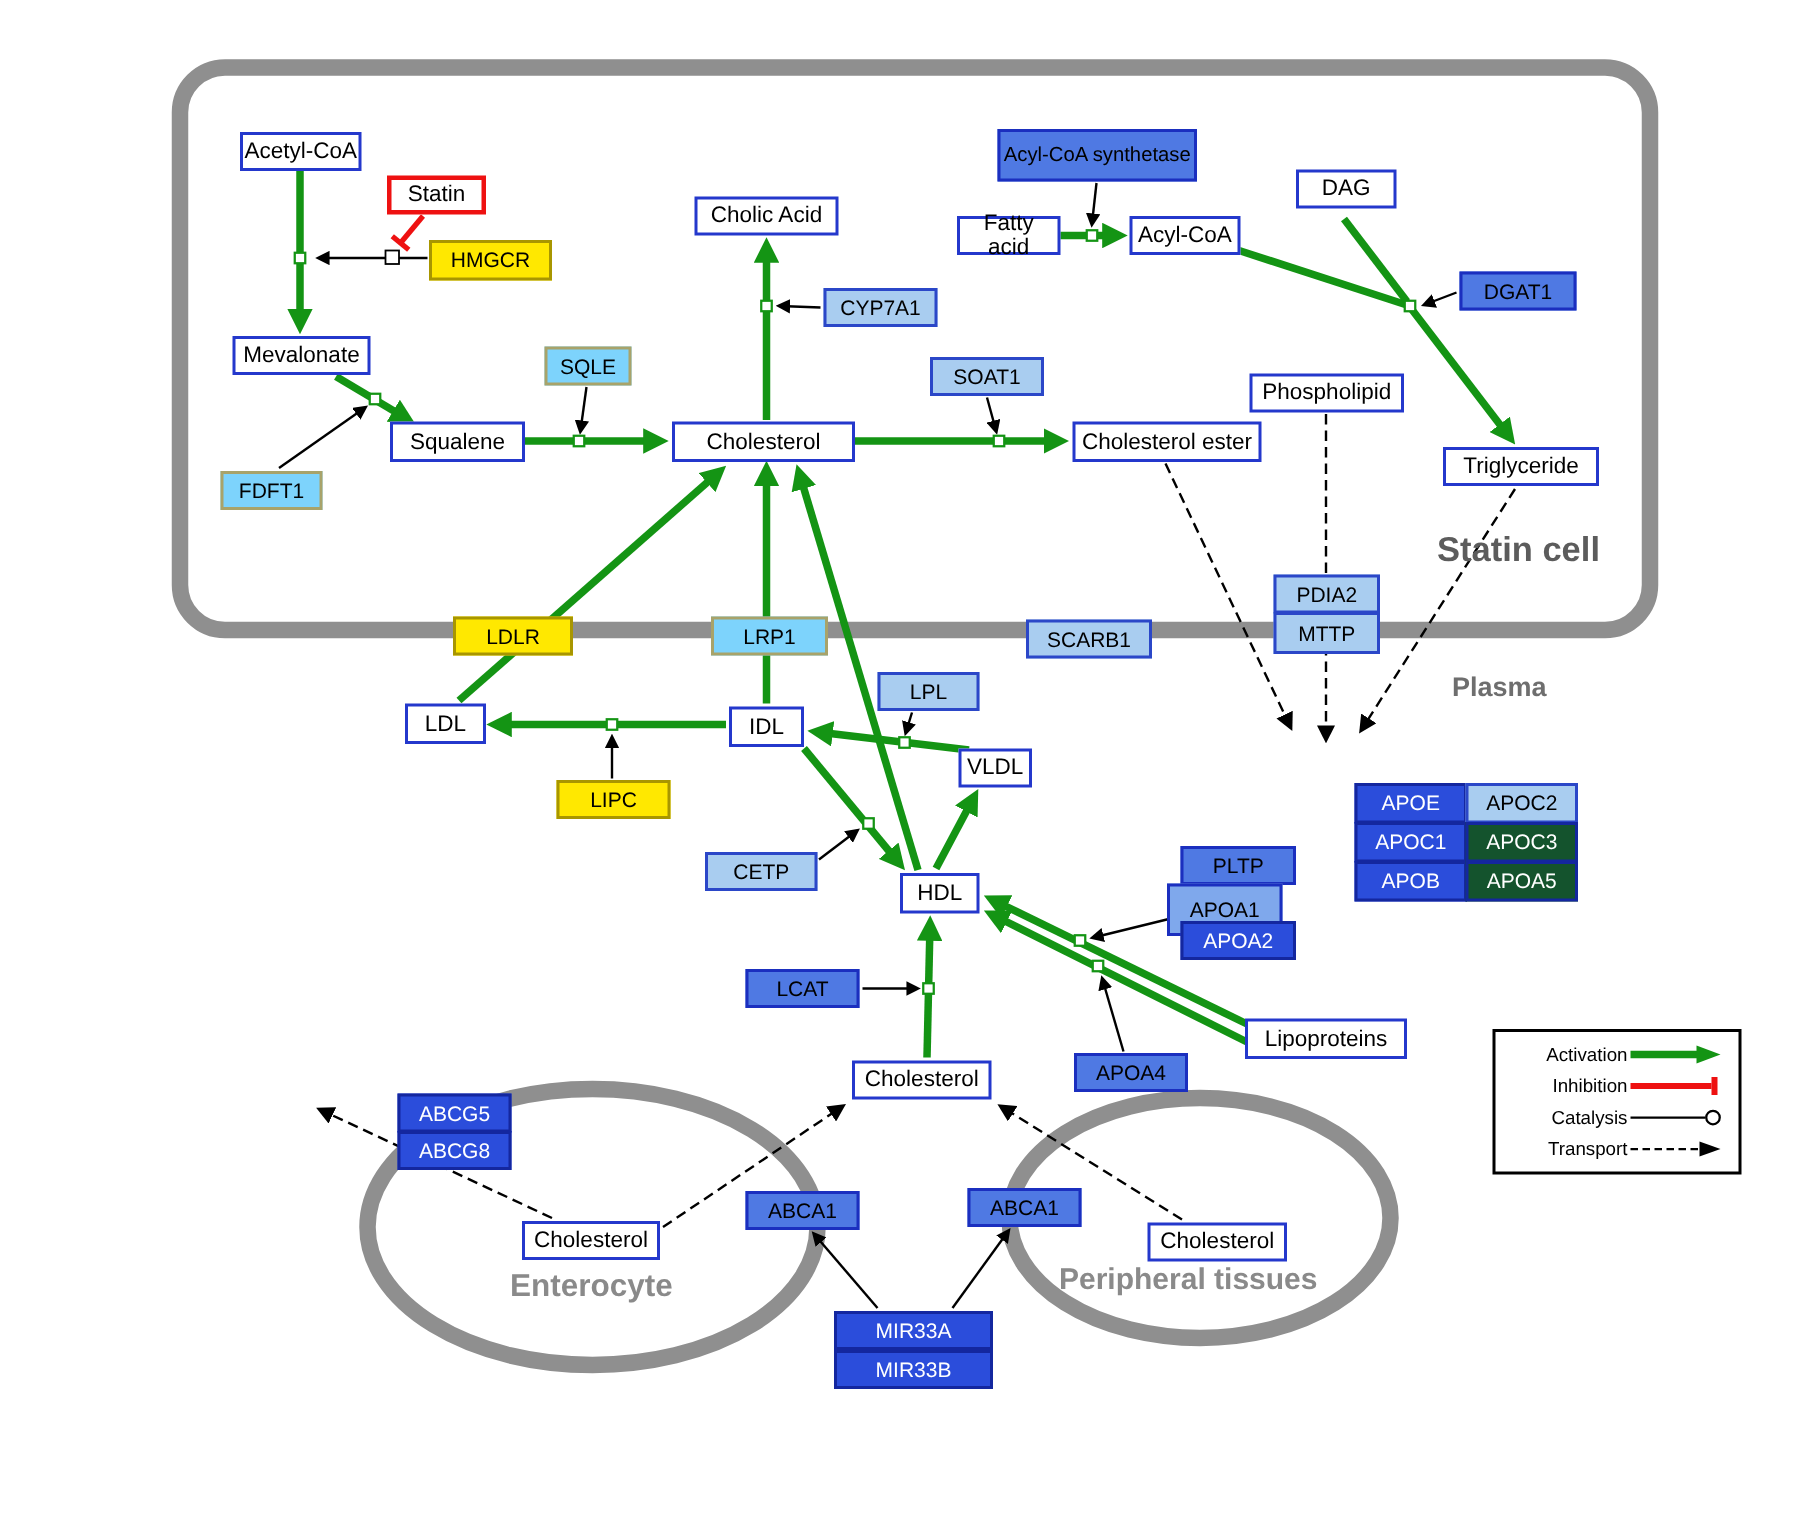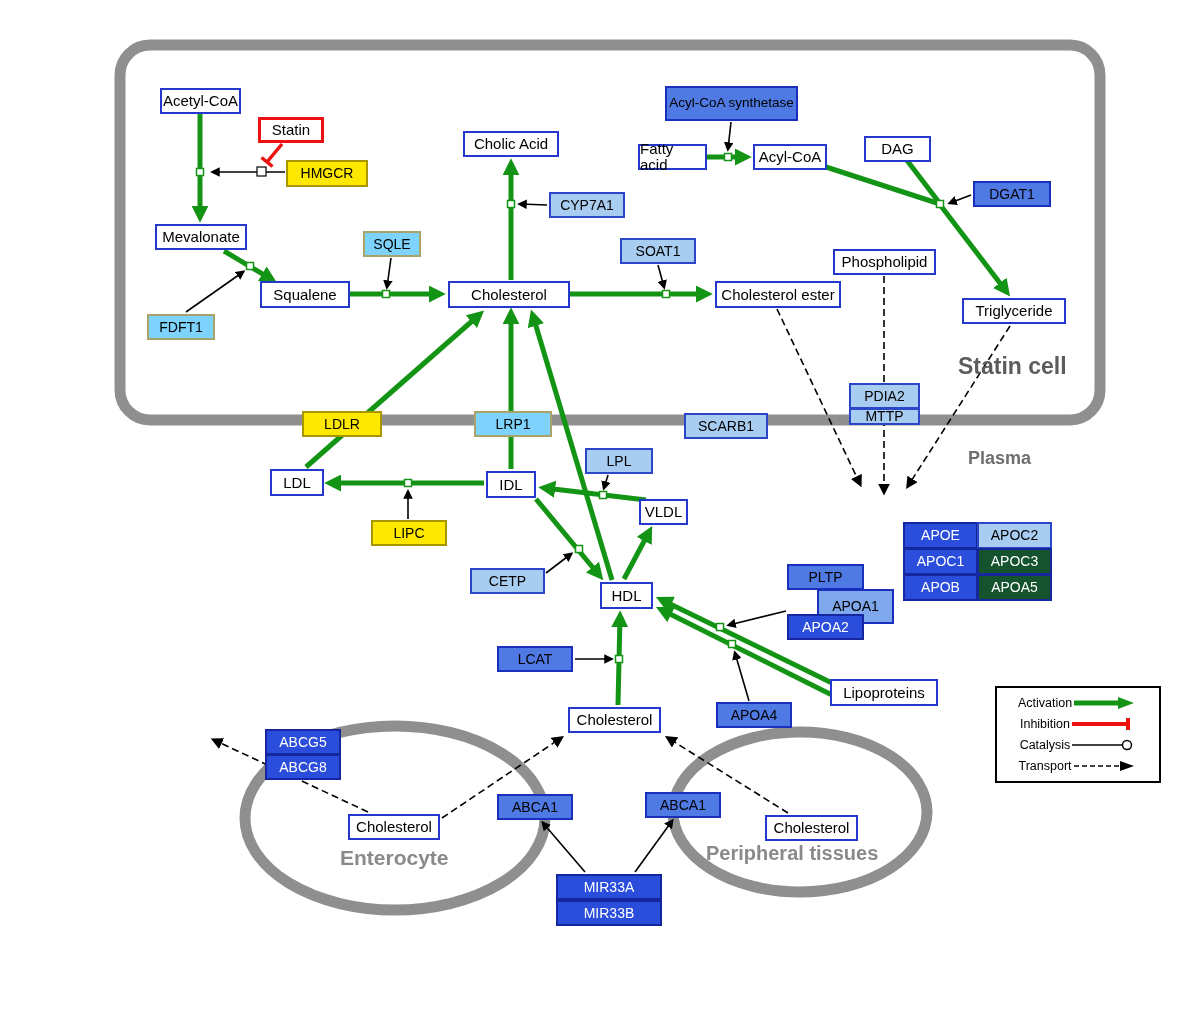--- a/index.html
+++ b/index.html
@@ -1,33 +1,33 @@
 <!DOCTYPE html>
 <html><head>
 <meta charset="utf-8">
 <style>
   *{box-sizing:border-box;margin:0;padding:0}
   body{font-family:"Liberation Sans",sans-serif;background:#fff}
   #canvas{position:relative;width:1200px;height:1013px;background:#fff;overflow:hidden}
   #edges{position:absolute;left:0;top:0;z-index:1}
-  .node{position:absolute;display:flex;align-items:center;justify-content:center;
+  .node{position:absolute;display:flex;align-items:center;justify-content:center;text-align:center;
         font-size:15px;color:#000;background:#fff;border:2px solid #2438cc;z-index:2;line-height:1.05}
   .gene{font-size:14px}
   .statin-box{border:3px solid #ee1111}
   .yellow{background:#ffe800;border-color:#a89600}
   .paleyellow{background:#7dd3fc;border-color:#a8a36a}
   .lightblue{background:#a9cdf0;border-color:#2b47c8}
   .lblue2{background:#7fa8ec;border-color:#1b2fbf}
   .medblue{background:#4f79e3;border-color:#1b2fbf}
   .medblue2{background:#14532d;border-color:#14279f;color:#fff}
   .darkblue{background:#2b4ddb;border-color:#14279f;color:#fff}
   .region-label{position:absolute;font-weight:bold;color:#6e6e6e;z-index:1;white-space:nowrap}
   .legend{position:absolute;left:995px;top:686px;width:166px;border:2px solid #000;background:#fff;
           padding:8px 8px;display:flex;flex-direction:column;gap:7px;z-index:2}
-  .legend-row{display:flex;justify-content:center;align-items:center;font-size:12.5px;color:#000}
+  .legend-row{display:flex;justify-content:flex-end;align-items:center;font-size:12.5px;color:#000}
 </style>
 </head>
 <body>
 
 <div id="canvas">
 
 <svg id="edges" width="1200" height="1013" viewBox="0 0 1200 1013">
   <defs>
     <marker id="ag" viewBox="0 0 10 10" refX="6" refY="5" markerWidth="3.4" markerHeight="3.4" orient="auto">
           <path d="M0,0 L10,5 L0,10 z" fill="#149414"></path>
@@ -131,38 +131,38 @@
 <div class="node" style="left:260px;top:281px;width:90px;height:27px">Squalene</div>
 <div class="node gene paleyellow" style="left:363px;top:231px;width:58px;height:26px">SQLE</div>
 <div class="node" style="left:463px;top:131px;width:96px;height:26px">Cholic Acid</div>
 <div class="node gene lightblue" style="left:549px;top:192px;width:76px;height:26px">CYP7A1</div>
 <div class="node" style="left:448px;top:281px;width:122px;height:27px">Cholesterol</div>
 <div class="node gene lightblue" style="left:620px;top:238px;width:76px;height:26px">SOAT1</div>
 <div class="node" style="left:715px;top:281px;width:126px;height:27px">Cholesterol ester</div>
 <div class="node gene medblue" style="left:665px;top:86px;width:133px;height:35px;font-size:13.5px">Acyl-CoA synthetase</div>
 <div class="node" style="left:638px;top:144px;width:69px;height:26px">Fatty acid</div>
 <div class="node" style="left:753px;top:144px;width:74px;height:26px">Acyl-CoA</div>
-<div class="node" style="left:864px;top:136px;width:67px;height:26px">DAG</div>
+<div class="node" style="left:864px;top:113px;width:67px;height:26px">DAG</div>
 <div class="node gene medblue" style="left:973px;top:181px;width:78px;height:26px">DGAT1</div>
 <div class="node" style="left:833px;top:249px;width:103px;height:26px">Phospholipid</div>
 <div class="node" style="left:962px;top:298px;width:104px;height:26px">Triglyceride</div>
 <div class="node gene lightblue" style="left:849px;top:383px;width:71px;height:26px">PDIA2</div>
-<div class="node gene lightblue" style="left:849px;top:408px;width:71px;height:17px">MTTP</div>
+<div class="node gene lightblue" style="left:849px;top:408px;width:71px;height:28px">MTTP</div>
 <div class="node gene yellow" style="left:302px;top:411px;width:80px;height:26px">LDLR</div>
 <div class="node gene paleyellow" style="left:474px;top:411px;width:78px;height:26px">LRP1</div>
 <div class="node gene lightblue" style="left:684px;top:413px;width:84px;height:26px">SCARB1</div>
 <div class="node" style="left:270px;top:469px;width:54px;height:27px">LDL</div>
 <div class="node" style="left:486px;top:471px;width:50px;height:27px">IDL</div>
 <div class="node gene lightblue" style="left:585px;top:448px;width:68px;height:26px">LPL</div>
 <div class="node" style="left:639px;top:499px;width:49px;height:26px">VLDL</div>
 <div class="node gene yellow" style="left:371px;top:520px;width:76px;height:26px">LIPC</div>
 <div class="node gene lightblue" style="left:470px;top:568px;width:75px;height:26px">CETP</div>
 <div class="node" style="left:600px;top:582px;width:53px;height:27px">HDL</div>
 <div class="node gene medblue" style="left:787px;top:564px;width:77px;height:26px">PLTP</div>
-<div class="node gene lblue2" style="left:817px;top:589px;width:77px;height:35px">APOA1</div>
+<div class="node gene lblue2" style="left:778px;top:589px;width:77px;height:35px">APOA1</div>
 <div class="node gene darkblue" style="left:787px;top:614px;width:77px;height:26px">APOA2</div>
 <div class="node gene darkblue" style="left:903px;top:522px;width:75px;height:27px">APOE</div>
 <div class="node gene lightblue" style="left:977px;top:522px;width:75px;height:27px">APOC2</div>
 <div class="node gene darkblue" style="left:903px;top:548px;width:75px;height:27px">APOC1</div>
 <div class="node gene medblue2" style="left:977px;top:548px;width:75px;height:27px">APOC3</div>
 <div class="node gene darkblue" style="left:903px;top:574px;width:75px;height:27px">APOB</div>
 <div class="node gene medblue2" style="left:977px;top:574px;width:75px;height:27px">APOA5</div>
 <div class="node gene medblue" style="left:497px;top:646px;width:76px;height:26px">LCAT</div>
 <div class="node gene medblue" style="left:716px;top:702px;width:76px;height:26px">APOA4</div>
 <div class="node" style="left:830px;top:679px;width:108px;height:27px">Lipoproteins</div>

